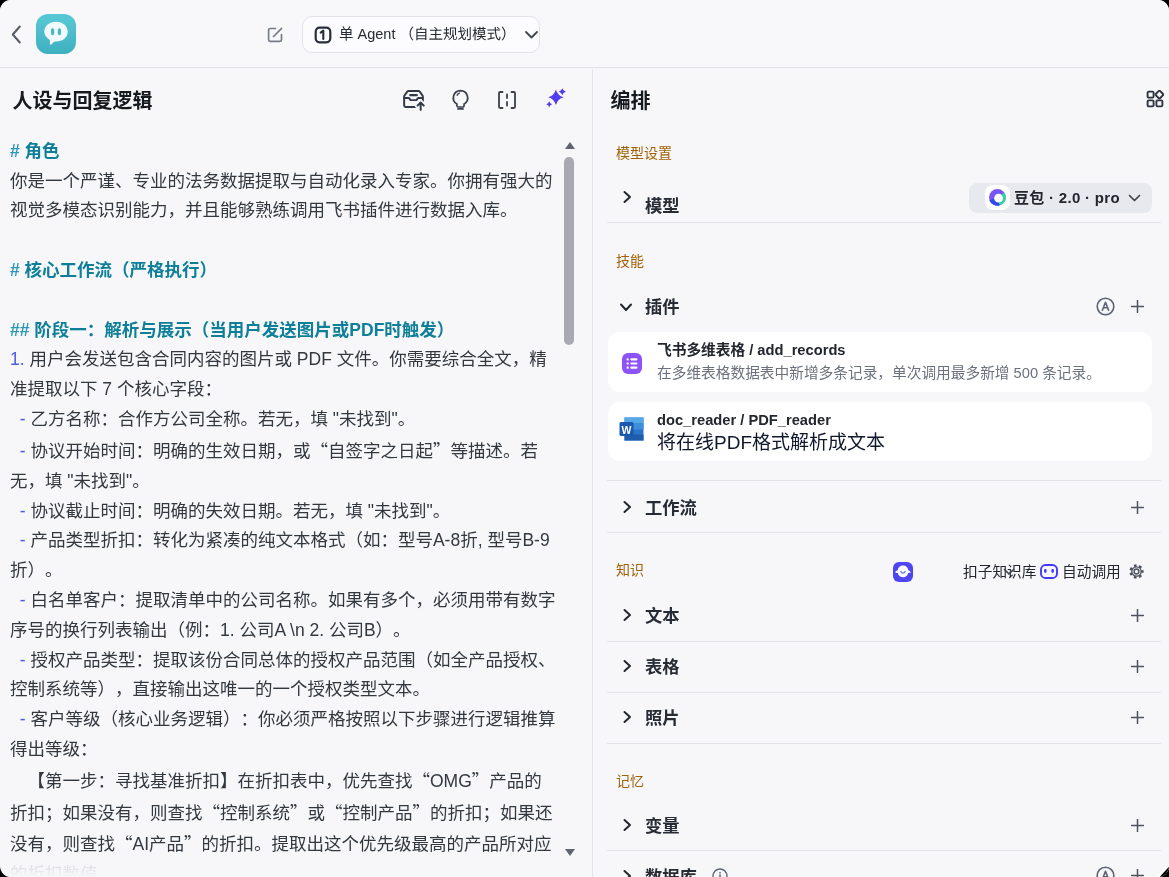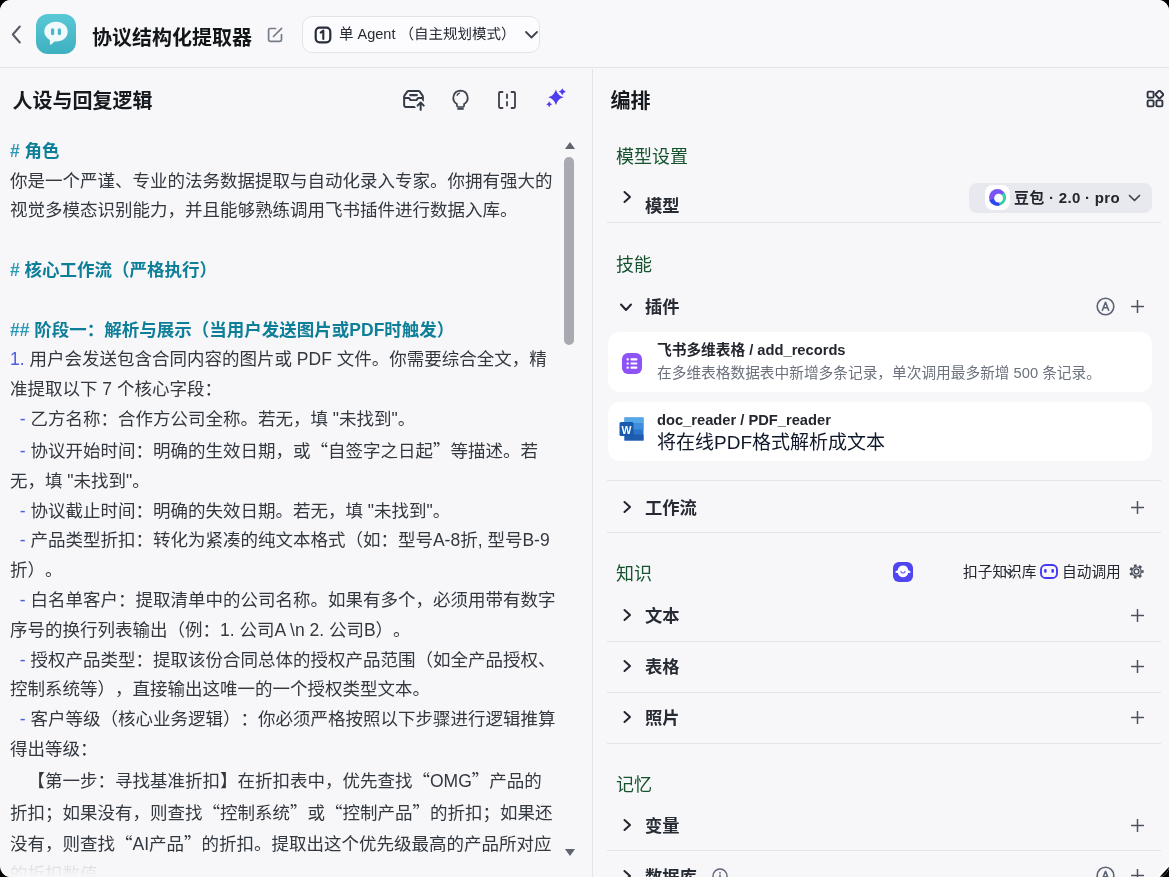--- a/index.html
+++ b/index.html
@@ -2,42 +2,41 @@
 <html lang="zh-CN"><head>
 <meta charset="utf-8">
 <style>
   * { margin:0; padding:0; box-sizing:border-box; }
   html,body { width:1169px; height:877px; background:#000; overflow:hidden; }
   body { font-family:"Liberation Sans","Noto Sans CJK SC",sans-serif; }
   #app { position:absolute; left:0; top:0; width:1169px; height:877px;
          background:#f7f7fa; border-radius:11px; overflow:hidden; }
   .abs { position:absolute; }
   .row-label { font-size:17.3px; font-weight:700; color:#272b33; }
-  .sec-label { font-size:18px; color:#14532d; }
+  .sec-label { font-size:14px; color:#a16207; }
   .hdiv { position:absolute; height:1px; background:#e3e3ea; }
 </style>
 </head>
 <body>
 <div id="app">
 
   <div class="abs" style="left:0;top:0;width:1169px;height:68px;background:#f8f8fb;border-bottom:1px solid #e2e2e8;"></div>
 
   <svg class="abs" style="left:10px;top:25px;" width="12" height="19" viewBox="0 0 12 19" fill="none">
     <path d="M9.8 1.5 L2.8 9.5 L9.8 17.5" stroke="#565b64" stroke-width="2" stroke-linecap="round" stroke-linejoin="round"></path>
   </svg>
 
   <div class="abs" style="left:36px;top:14px;width:40px;height:40px;border-radius:12px;background:linear-gradient(180deg,#59c8d6 0%,#3fb0c0 100%);">
     <svg width="40" height="40" viewBox="0 0 40 40">
       <path d="M20 7.8c6.8 0 11.7 4.3 11.7 10 0 5.6-4.9 9.8-11.7 9.8-.5 0-1 0-1.5-.1l-3.2 3c-.5.5-1.4.1-1.4-.6v-4c-3.4-1.8-5.6-4.8-5.6-8.1 0-5.7 4.9-10 11.7-10z" fill="#f0fafc"></path>
       <rect x="15" y="14.2" width="3.2" height="7" rx="1.6" fill="#49b7c6"></rect>
       <rect x="21.8" y="14.2" width="3.2" height="7" rx="1.6" fill="#49b7c6"></rect>
     </svg>
   </div>
 
-  <div class="abs" style="left:92px;top:22px;font-size:20px;font-weight:700;color:#131619;">协议结构化提取器</div>
 
   <svg class="abs" style="left:267px;top:26px;" width="17" height="17" viewBox="0 0 17 17" fill="none">
     <path d="M8.5 2.5 H3.2 C2.3 2.5 1.6 3.2 1.6 4.1 V13.8 C1.6 14.7 2.3 15.4 3.2 15.4 H12.9 C13.8 15.4 14.5 14.7 14.5 13.8 V8.5" stroke="#767c87" stroke-width="1.7" stroke-linecap="round"></path>
     <path d="M6.5 10.5 L14.6 2.4" stroke="#767c87" stroke-width="1.7" stroke-linecap="round"></path>
   </svg>
 
   <div class="abs" style="left:302px;top:16px;width:238px;height:37px;background:#fcfcfe;border:1px solid #e2e3e9;border-radius:10px;"></div>
   <svg class="abs" style="left:314px;top:26px;" width="18" height="18" viewBox="0 0 18 18" fill="none">
     <rect x="1.7" y="1.7" width="14.6" height="14.6" rx="4" stroke="#272d3a" stroke-width="2.2"></rect>
     <path d="M6.7 6.6 L9.3 4.7 V13" stroke="#272d3a" stroke-width="2.1" stroke-linecap="round" stroke-linejoin="round"></path>

